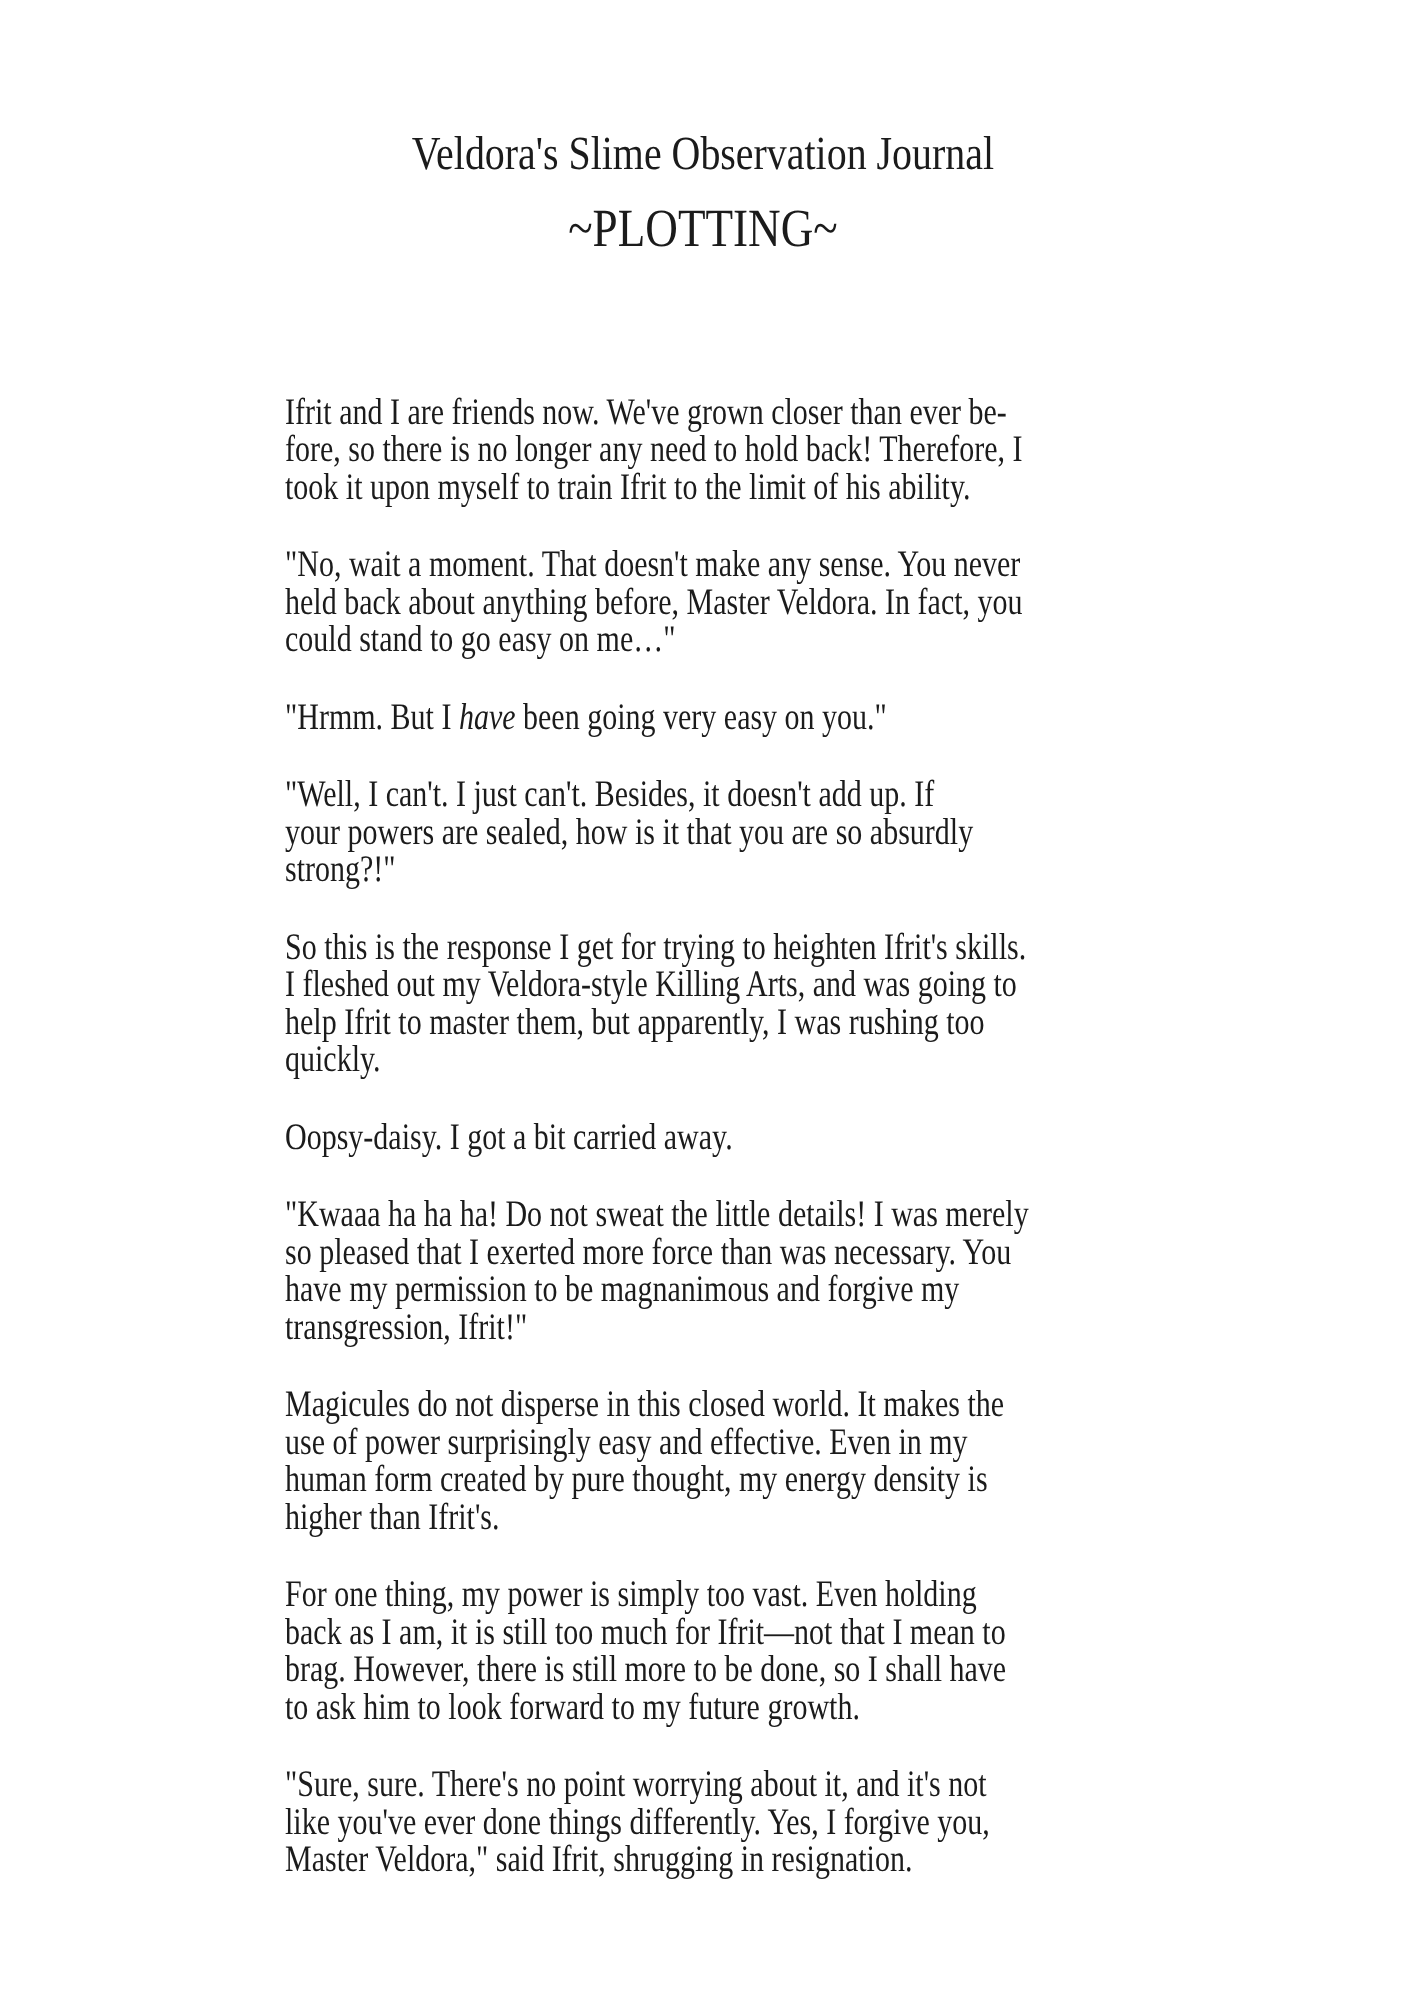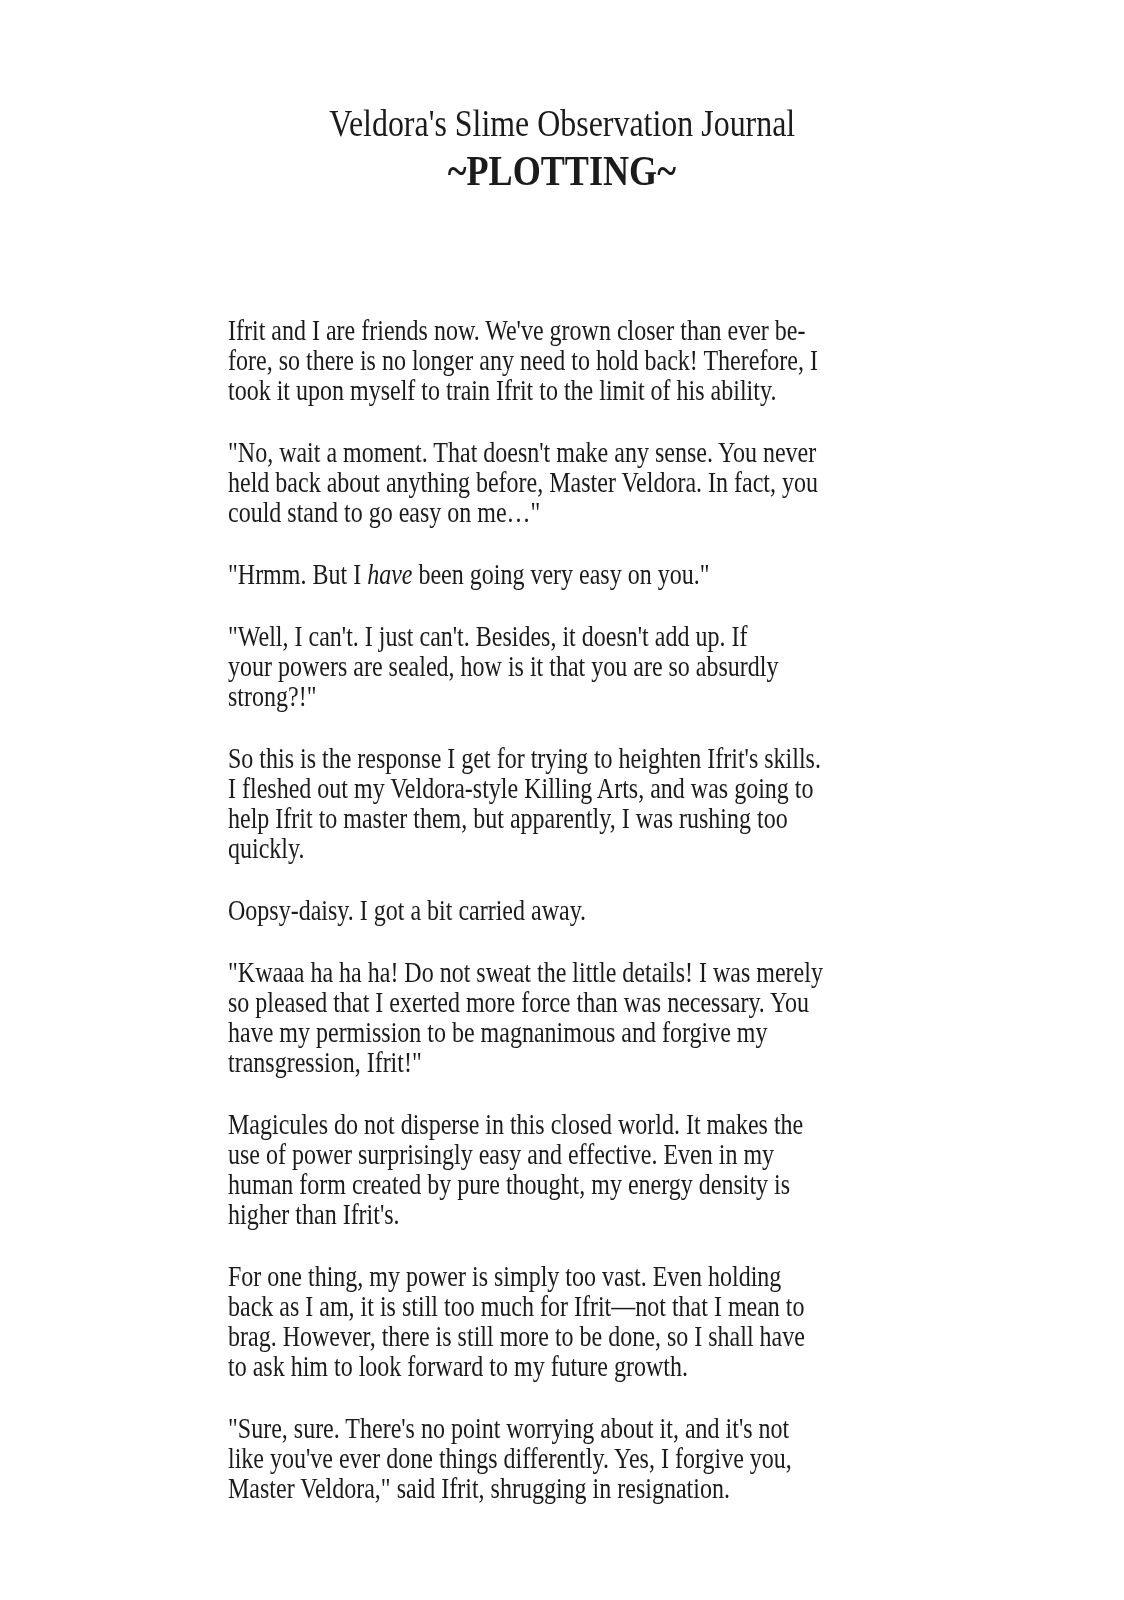--- a/index.html
+++ b/index.html
@@ -13,21 +13,21 @@
     color: #1b1b1b;
   }
   .title-block {
     position: absolute;
     top: 100px;
     left: 0;
     width: 100%;
     text-align: center;
   }
   .series-title { font-size: 38px; line-height: 46px; font-weight: normal; margin: 0; }
-  .chapter-title { font-size: 43px; line-height: 50px; font-weight: bold; margin: 0; }
+  .chapter-title { font-size: 43px; line-height: 50px; font-weight: normal; margin: 13px; }
   .section-heading {
     position: absolute;
     top: 255px;
     left: 0;
     width: 100%;
     text-align: center;
     font-size: 29px;
     line-height: 34px;
   }
   

